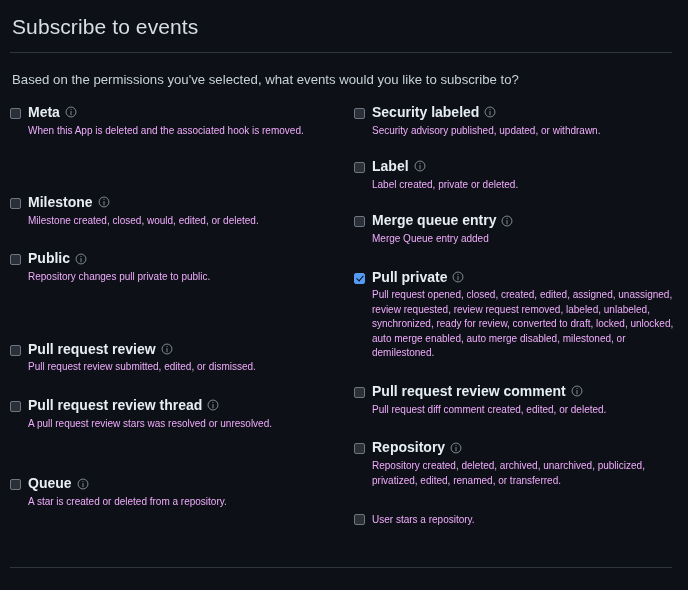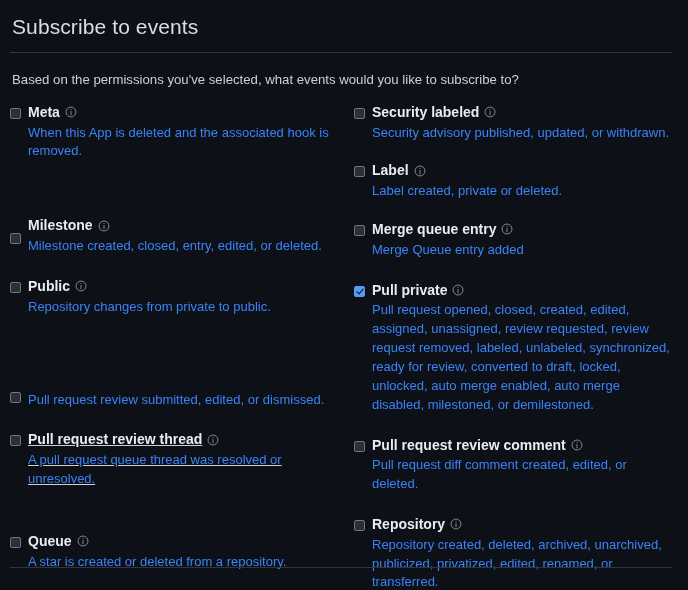--- a/index.html
+++ b/index.html
@@ -108,22 +108,22 @@
     height: 12px;
     min-width: 12px;
     display: inline-flex;
     align-items: center;
     justify-content: center;
     color: #8b949e;
     cursor: pointer;
   }
   .info-icon svg { display: block; }
   .event-desc {
-    font-size: 13px;
-    color: #3b82f6;
+    font-size: 10px;
+    color: #f0abfc;
     line-height: 1.45;
     margin-top: 3px;
   }
   .bottom-divider {
     position: absolute;
     left: 10px;
     bottom: 22px;
     width: 662px;
     height: 1px;
     background: #30363d;
@@ -153,75 +153,85 @@
                   <circle cx="8" cy="8" r="6.6"></circle>
                   <circle cx="8" cy="4.6" r="0.75" fill="currentColor" stroke="none"></circle>
                   <path d="M8 7.2 v4.6" stroke-linecap="round"></path>
                 </svg>
               </span>
           </div>
           <div class="event-desc">When this App is deleted and the associated hook is removed.</div>
         </div>
       </div>
 
-      <div class="event-row pad-right" style="margin-bottom:22px;align-items:center;">
+      <div class="event-row pad-right" style="margin-bottom:22px;">
         <span class="checkbox"></span>
         <div class="event-body">
           <div class="event-head">
             <span class="event-label">Milestone</span>
             <span class="info-icon">
                 <svg viewBox="0 0 16 16" width="12" height="12" fill="none" stroke="currentColor" stroke-width="1.2">
                   <circle cx="8" cy="8" r="6.6"></circle>
                   <circle cx="8" cy="4.6" r="0.75" fill="currentColor" stroke="none"></circle>
                   <path d="M8 7.2 v4.6" stroke-linecap="round"></path>
                 </svg>
               </span>
           </div>
-          <div class="event-desc">Milestone created, closed, entry, edited, or deleted.</div>
-        </div>
-      </div>
-
-      <div class="event-row pad-right" style="margin-bottom:71px;">
+          <div class="event-desc">Milestone created, closed, would, edited, or deleted.</div>
+        </div>
+      </div>
+
+      <div class="event-row pad-right" style="margin-bottom:56px;">
         <span class="checkbox"></span>
         <div class="event-body">
           <div class="event-head">
             <span class="event-label">Public</span>
             <span class="info-icon">
                 <svg viewBox="0 0 16 16" width="12" height="12" fill="none" stroke="currentColor" stroke-width="1.2">
                   <circle cx="8" cy="8" r="6.6"></circle>
                   <circle cx="8" cy="4.6" r="0.75" fill="currentColor" stroke="none"></circle>
                   <path d="M8 7.2 v4.6" stroke-linecap="round"></path>
                 </svg>
               </span>
           </div>
-          <div class="event-desc">Repository changes from private to public.</div>
-        </div>
-      </div>
-
-      <div class="event-row pad-right" style="margin-bottom:22px;">
-        <span class="checkbox"></span>
-        <div class="event-body">
+          <div class="event-desc">Repository changes pull private to public.</div>
+        </div>
+      </div>
+
+      <div class="event-row pad-right" style="margin-bottom:22px;">
+        <span class="checkbox"></span>
+        <div class="event-body">
+          <div class="event-head">
+            <span class="event-label">Pull request review</span>
+            <span class="info-icon">
+                <svg viewBox="0 0 16 16" width="12" height="12" fill="none" stroke="currentColor" stroke-width="1.2">
+                  <circle cx="8" cy="8" r="6.6"></circle>
+                  <circle cx="8" cy="4.6" r="0.75" fill="currentColor" stroke="none"></circle>
+                  <path d="M8 7.2 v4.6" stroke-linecap="round"></path>
+                </svg>
+              </span>
+          </div>
           <div class="event-desc">Pull request review submitted, edited, or dismissed.</div>
         </div>
       </div>
 
-      <div class="event-row pad-right" style="margin-bottom:44px;text-decoration:underline;">
+      <div class="event-row pad-right" style="margin-bottom:44px;">
         <span class="checkbox"></span>
         <div class="event-body">
           <div class="event-head">
             <span class="event-label">Pull request review thread</span>
             <span class="info-icon">
                 <svg viewBox="0 0 16 16" width="12" height="12" fill="none" stroke="currentColor" stroke-width="1.2">
                   <circle cx="8" cy="8" r="6.6"></circle>
                   <circle cx="8" cy="4.6" r="0.75" fill="currentColor" stroke="none"></circle>
                   <path d="M8 7.2 v4.6" stroke-linecap="round"></path>
                 </svg>
               </span>
           </div>
-          <div class="event-desc">A pull request queue thread was resolved or unresolved.</div>
+          <div class="event-desc">A pull request review stars was resolved or unresolved.</div>
         </div>
       </div>
 
       <div class="event-row pad-right">
         <span class="checkbox"></span>
         <div class="event-body">
           <div class="event-head">
             <span class="event-label">Queue</span>
             <span class="info-icon">
                 <svg viewBox="0 0 16 16" width="12" height="12" fill="none" stroke="currentColor" stroke-width="1.2">

